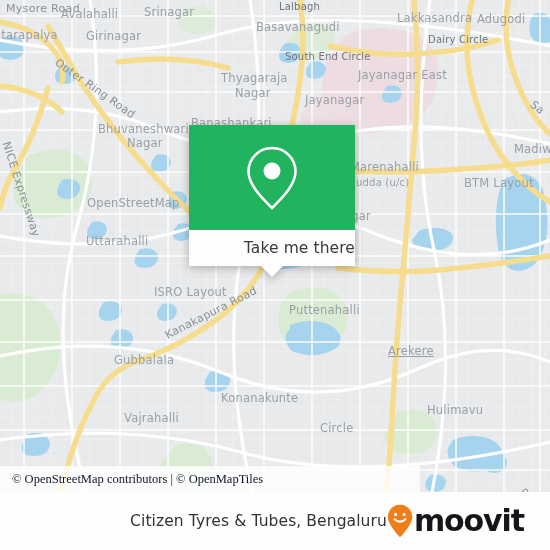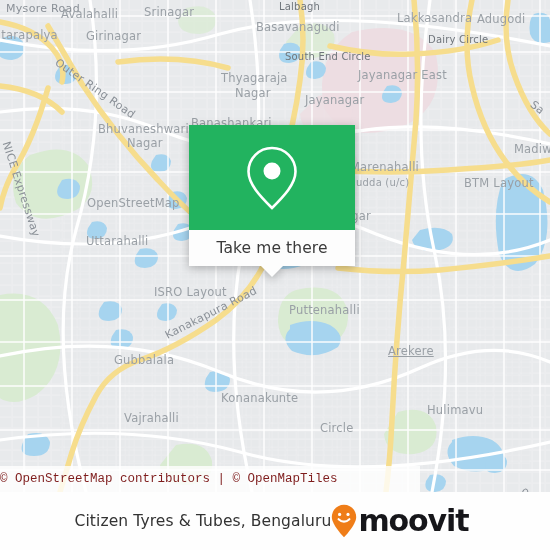--- a/index.html
+++ b/index.html
@@ -51,21 +51,21 @@
     z-index: 40;
   }
   .popup-top {
     height: 105px;
     background: #22b35f;
     display: flex; align-items: center; justify-content: center;
   }
   .popup-bottom {
     height: 36px;
     background: #fdfdfd;
-    display: flex; align-items: center; justify-content: center;
+    display: flex; align-items: center; justify-content: flex-end;
   }
   .popup-label {
     font-family: "DejaVu Sans", sans-serif;
     font-size: 15.5px;
     color: #3b3b3b;
     letter-spacing: .1px;
   }
   .popup-tail {
     position: absolute;
     left: 50%; top: 141px;
@@ -79,34 +79,35 @@
   
   .attrib-bar {
     position: absolute;
     left: 0; top: 466px;
     width: 420px; height: 26px;
     background: rgba(255,255,255,.80);
     display: flex; align-items: center;
     z-index: 30;
   }
   .attrib-text {
-    font-family: Liberation Mono, monospace;
+    font-family: Liberation Serif, serif;
     font-size: 12.5px;
-    color: #7f1d1d;
+    color: #0f172a;
+    padding-left: 12px;
     white-space: nowrap;
   }
 
   
   .footer {
     position: absolute;
     left: 0; top: 492px;
     width: 550px; height: 58px;
     background: rgba(255,255,255,.93);
     display: flex; align-items: center;
-    justify-content: center;
+    justify-content: flex-end;
     z-index: 35;
   }
   .footer-title {
     font-family: "DejaVu Sans", sans-serif;
     font-size: 15.5px;
     color: #333;
     padding-left: 19px;
     white-space: nowrap;
     letter-spacing: .1px;
   }

